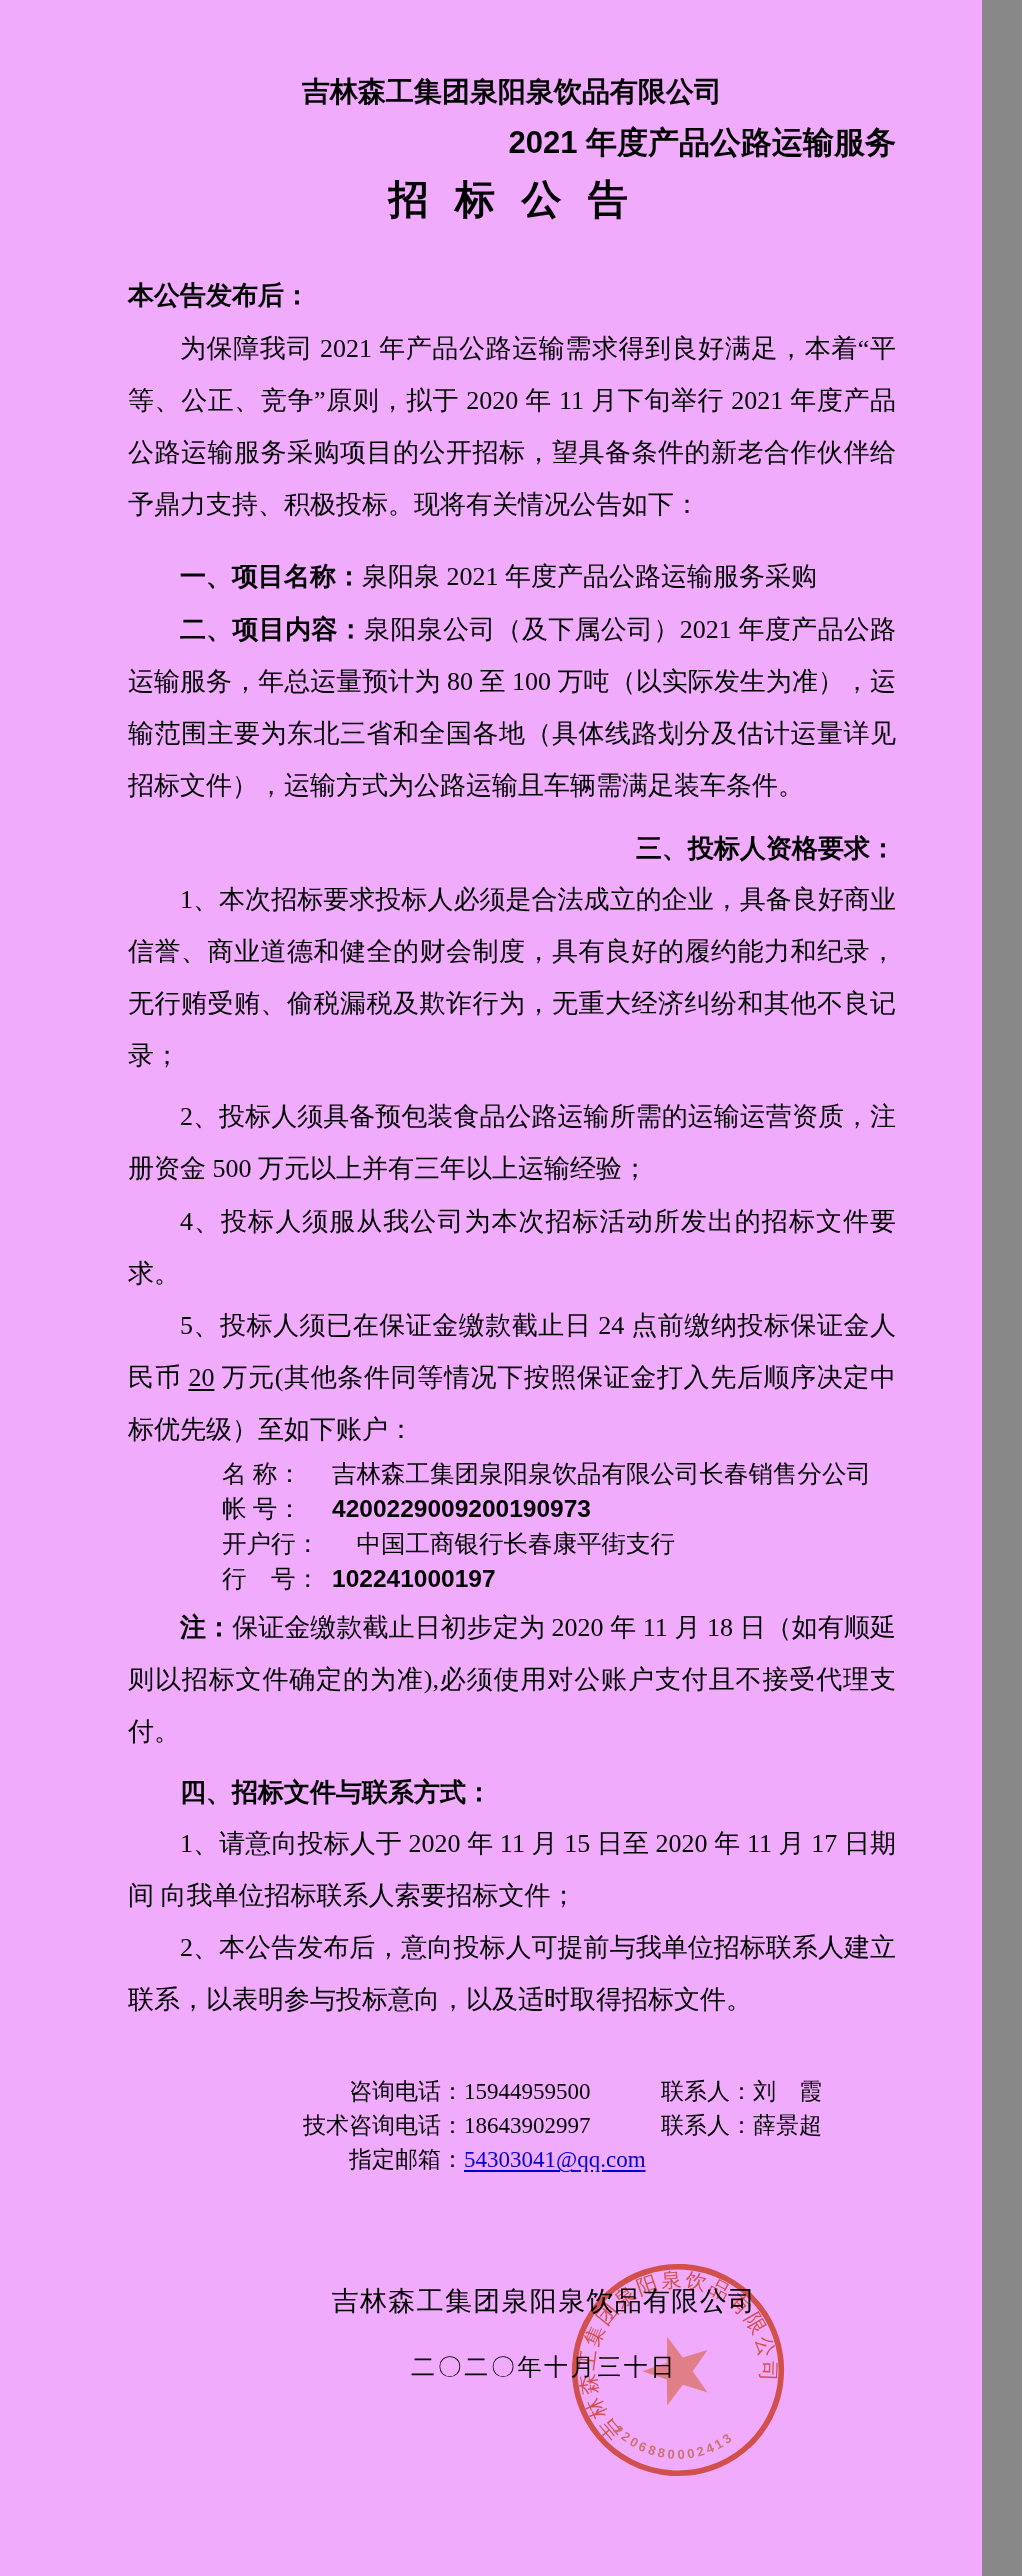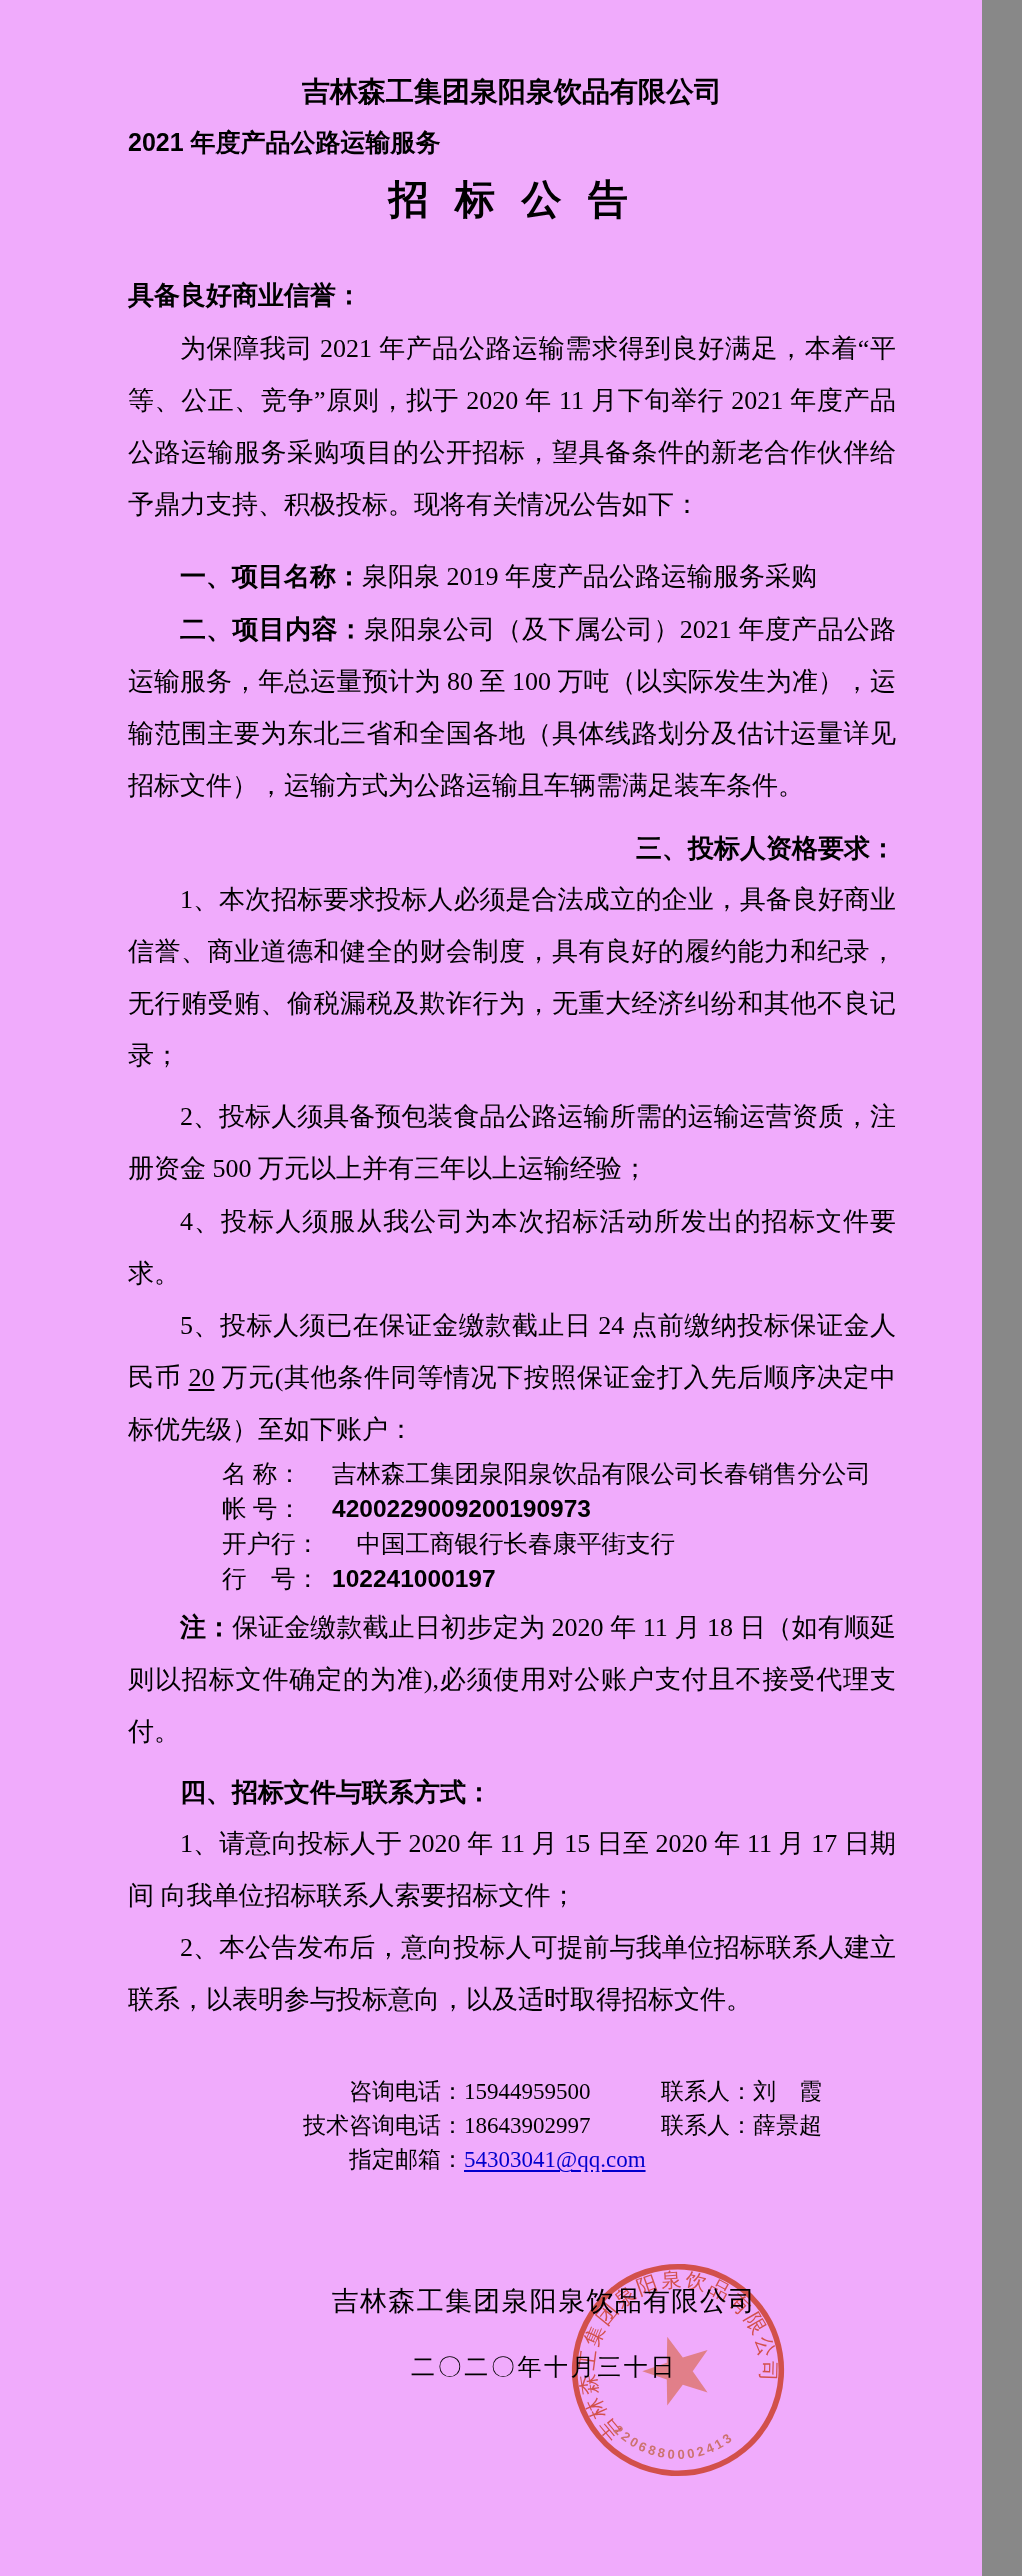--- a/index.html
+++ b/index.html
@@ -7,21 +7,21 @@
     position:relative;
     width:982px;height:2576px;
     background:#f0abfc;
     overflow:hidden;
     font-family:"Liberation Serif","DejaVu Serif",serif;
     color:#000;
   }
   .doc{position:absolute;left:128px;top:72px;width:768px;}
   .hei{font-family:"Liberation Sans","DejaVu Sans",sans-serif;font-weight:bold;}
   .title1{font-size:28px;line-height:40px;text-align:center;}
-  .title2{font-size:25px;line-height:43px;text-align:left;margin-top:9px;}
+  .title2{font-size:31px;line-height:43px;text-align:right;margin-top:9px;}
   .title3{font-size:40px;line-height:43px;text-align:center;margin-top:14px;letter-spacing:7.7px;}
   .salutation{margin-top:50px;font-size:26px;line-height:49px;}
   .body-p{
     font-size:26px;line-height:52px;
     text-align:justify;text-justify:inter-ideograph;
     text-indent:52px;margin:0;
   }
   .p-intro{margin-top:2.6px;}
   .p-sec1{margin-top:19.3px;}
   .h-sec{font-size:26px;line-height:52px;text-indent:52px;}
@@ -51,25 +51,25 @@
 </head>
 <body>
 
 <div class="page">
   <div class="doc">
 
     <div class="title1 hei">吉林森工集团泉阳泉饮品有限公司</div>
     <div class="title2 hei">2021 年度产品公路运输服务</div>
     <div class="title3 hei">招 标 公 告</div>
 
-    <div class="salutation hei">具备良好商业信誉：</div>
+    <div class="salutation hei">本公告发布后：</div>
 
     <p class="body-p p-intro">为保障我司 2021 年产品公路运输需求得到良好满足，本着“平等、公正、竞争”原则，拟于 2020 年 11 月下旬举行 2021 年度产品公路运输服务采购项目的公开招标，望具备条件的新老合作伙伴给予鼎力支持、积极投标。现将有关情况公告如下：</p>
 
-    <p class="body-p p-sec1"><span class="hei">一、项目名称：</span><span>泉阳泉 2019 年度产品公路运输服务采购</span></p>
+    <p class="body-p p-sec1"><span class="hei">一、项目名称：</span><span>泉阳泉 2021 年度产品公路运输服务采购</span></p>
 
     <p class="body-p"><span class="hei">二、项目内容：</span><span>泉阳泉公司（及下属公司）2021 年度产品公路运输服务，年总运量预计为 80 至 100 万吨（以实际发生为准），运输范围主要为东北三省和全国各地（具体线路划分及估计运量详见招标文件），运输方式为公路运输且车辆需满足装车条件。</span></p>
 
     <div class="h-sec h-sec3 hei">三、投标人资格要求：</div>
 
     <p class="body-p">1、本次招标要求投标人必须是合法成立的企业，具备良好商业信誉、商业道德和健全的财会制度，具有良好的履约能力和纪录，无行贿受贿、偷税漏税及欺诈行为，无重大经济纠纷和其他不良记录；</p>
     <p class="body-p p-item2">2、投标人须具备预包装食品公路运输所需的运输运营资质，注册资金 500 万元以上并有三年以上运输经验；</p>
     <p class="body-p p-item4">4、投标人须服从我公司为本次招标活动所发出的招标文件要求。</p>
     <p class="body-p"><span>5、投标人须已在保证金缴款截止日 24 点前缴纳投标保证金人民币 </span><span class="u-num">20</span><span> 万元(其他条件同等情况下按照保证金打入先后顺序决定中标优先级）至如下账户：</span></p>
 

